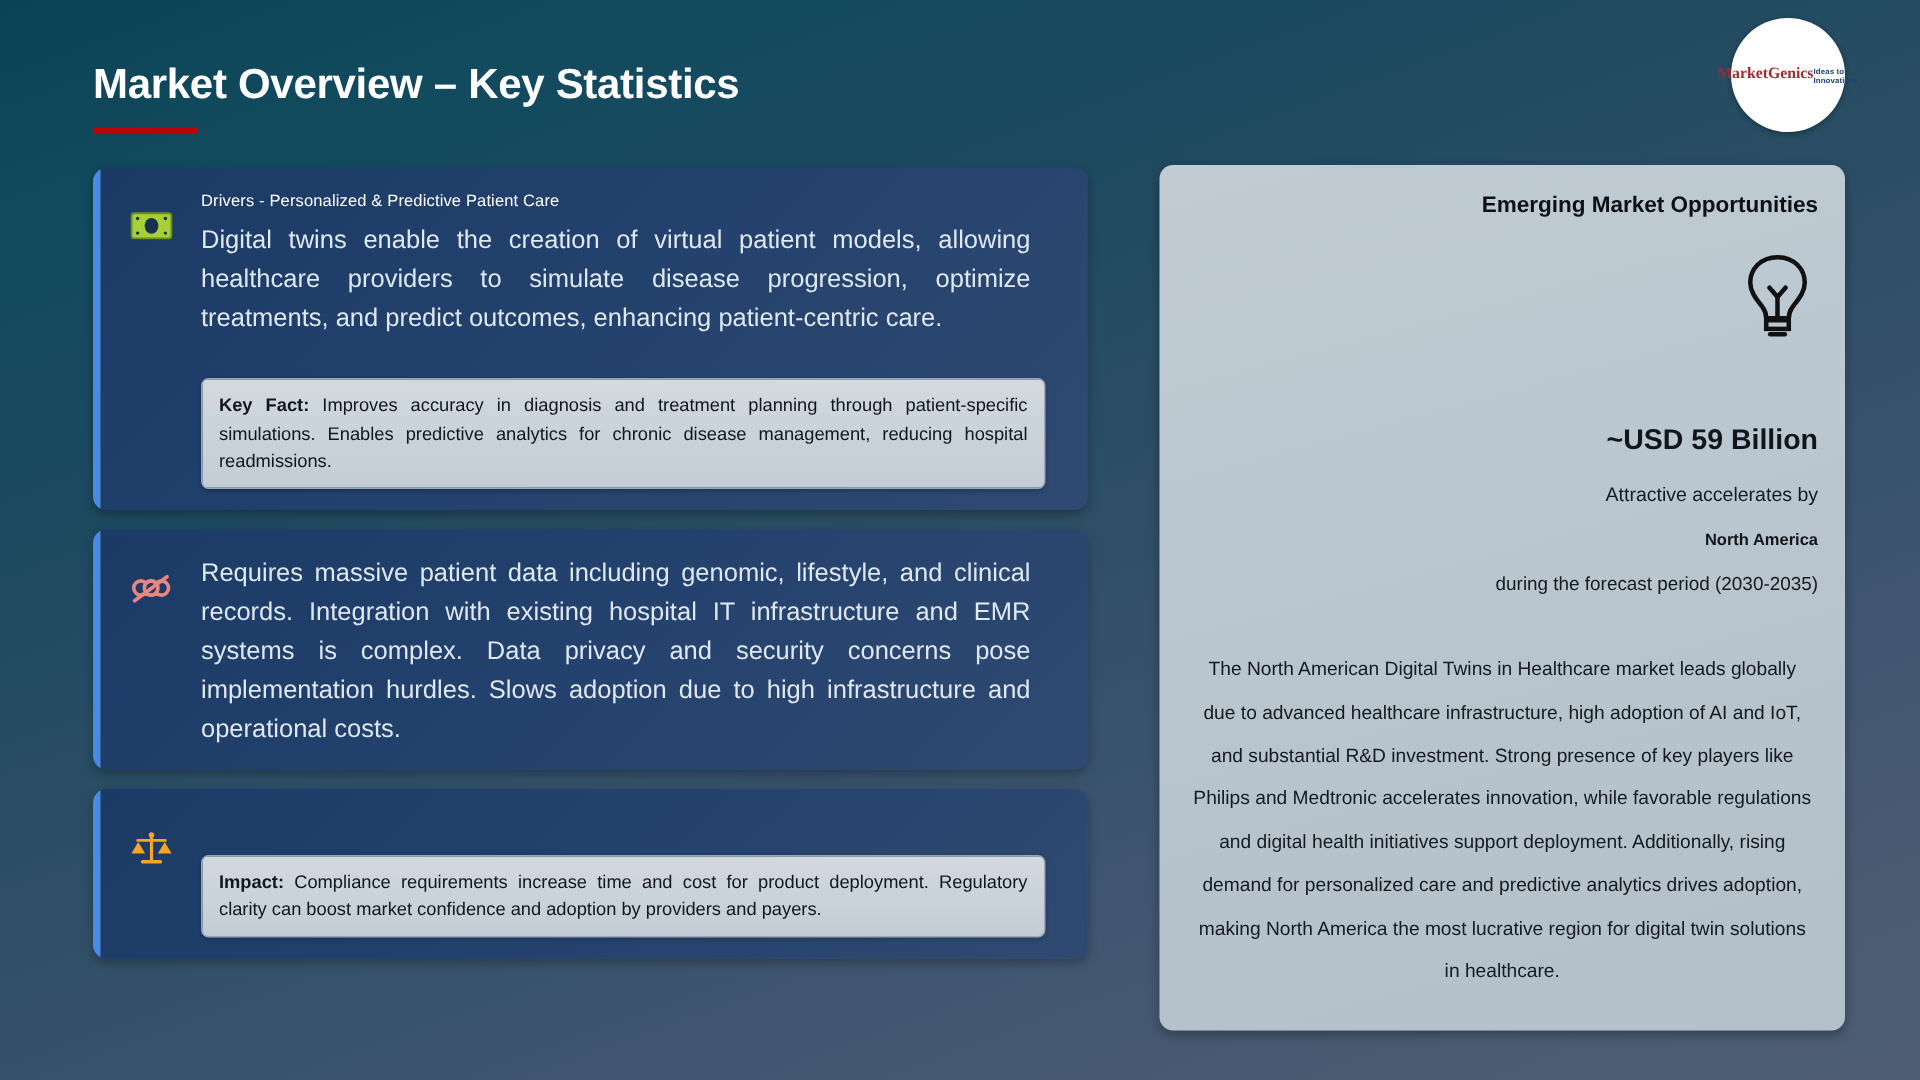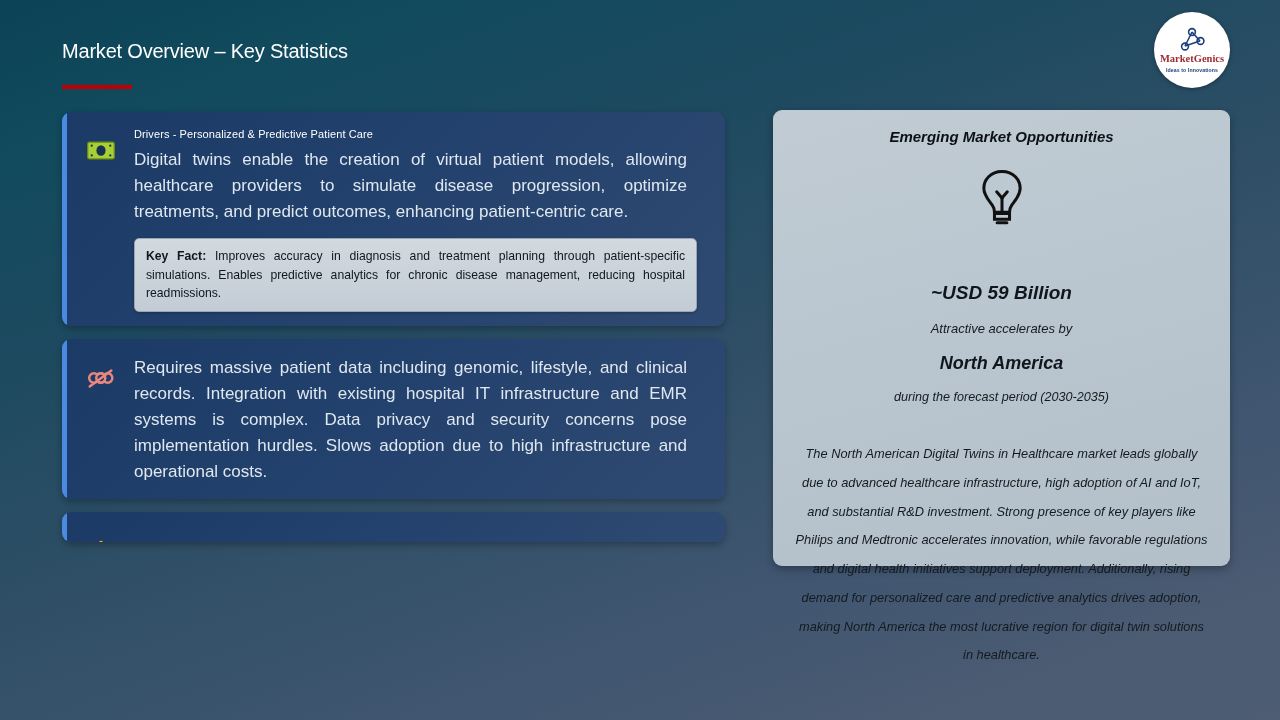--- a/index.html
+++ b/index.html
@@ -10,41 +10,41 @@
   }
   body {
     background: linear-gradient(160deg, #0b4256 0%, #124a5e 14%, #1e4a60 32%, #2f4f66 52%, #3f5570 72%, #4a5b72 88%, #4e5d74 100%);
     position: relative;
   }
 
   
   .page-title {
     position: absolute;
     left: 62px; top: 40px;
-    font-size: 20px;
-    font-weight: normal;
+    font-size: 28px;
+    font-weight: bold;
     color: #ffffff;
     letter-spacing: -0.2px;
   }
   .title-rule {
     position: absolute;
     left: 62px; top: 85px;
     width: 70px; height: 4px;
     background: #c00000;
   }
 
   
   .logo {
     position: absolute;
     right: 50px; top: 12px;
     width: 76px; height: 76px;
     border-radius: 50%;
     background: #ffffff;
     display: flex;
-    flex-direction: column;
+    flex-direction: row;
     align-items: center;
     justify-content: center;
     box-shadow: 0 1px 4px rgba(0,0,0,.35);
   }
   .logo-mark { width: 30px; height: 26px; margin-bottom: 1px; }
   .logo-name {
     font-family: "Liberation Serif", serif;
     font-size: 10.5px;
     font-weight: bold;
     color: #9e2b32;
@@ -95,47 +95,46 @@
     letter-spacing: .1px;
   }
   .card-body {
     font-size: 17px;
     line-height: 1.52;
     color: #dfe7ef;
     text-align: justify;
     padding-right: 18px;
   }
   .note-box {
-    margin-top: 14px;
+    margin-top: 28px;
     margin-right: 8px;
     background: linear-gradient(180deg, #d2d9df 0%, #c3ccd5 100%);
     border: 1px solid #9aa7b3;
     border-radius: 5px;
     padding: 8px 11px 9px 11px;
     font-size: 12.2px;
     line-height: 1.5;
     color: #10171e;
     text-align: justify;
     box-shadow: 0 1px 3px rgba(0,0,0,.25);
   }
   .note-label { font-weight: bold; }
 
   
   .panel {
     position: absolute;
     left: 773px; top: 110px;
-    width: 457px; height: 456px;
+    width: 457px; height: 577px;
     background: linear-gradient(165deg, #c0cbd3 0%, #bcc8d1 35%, #b7c3cc 70%, #b3bfc9 100%);
     border-radius: 9px;
     box-shadow: 0 3px 8px rgba(0,0,0,.3);
     padding: 14px 18px 16px 18px;
     display: flex;
     flex-direction: column;
-    align-items: center;
-    font-style: italic;
+    align-items: flex-end;
   }
   .panel-title {
     font-size: 15px;
     font-weight: bold;
     color: #0d1116;
     margin-top: 4px;
   }
   .bulb-wrap { margin-top: 22px; }
   .panel-value {
     margin-top: 49px;
@@ -143,21 +142,21 @@
     font-weight: bold;
     color: #10161c;
   }
   .panel-sub {
     margin-top: 17px;
     font-size: 13px;
     color: #141a20;
   }
   .panel-region {
     margin-top: 17px;
-    font-size: 18px;
+    font-size: 11px;
     font-weight: bold;
     color: #10161c;
   }
   .panel-period {
     margin-top: 16px;
     font-size: 12.6px;
     color: #141a20;
   }
   .panel-desc {
     margin-top: 36px;
@@ -226,20 +225,23 @@
         <g fill="#f5a623">
           <rect x="15.8" y="7" width="2.4" height="20" rx="1"></rect>
           <rect x="9" y="26.5" width="16" height="2.6" rx="1.2"></rect>
           <rect x="5.5" y="10.5" width="23" height="2.2" rx="1"></rect>
           <circle cx="17" cy="7.6" r="2.1"></circle>
           <path d="M7 12.8 L1.8 21.5 H12.2 Z"></path>
           <path d="M27 12.8 L21.8 21.5 H32.2 Z"></path>
         </g>
       </svg>
     </span>
+    <div class="note-box">
+      <span class="note-label">Impact:</span><span> Compliance requirements increase time and cost for product deployment. Regulatory clarity can boost market confidence and adoption by providers and payers.</span>
+    </div>
   </div>
 
 </div>
 
 <div class="panel">
   <div class="panel-title">Emerging Market Opportunities</div>
   <div class="bulb-wrap">
     <svg viewBox="0 0 60 70" width="54" height="62">
       <g fill="none" stroke="#111111" stroke-width="3.4" stroke-linecap="round" stroke-linejoin="round">
         <path d="M30 5 C17 5 9.5 14.5 9.5 24 C9.5 32 15 37.5 19 43 C21 45.8 21.5 48 21.5 51 L38.5 51 C38.5 48 39 45.8 41 43 C45 37.5 50.5 32 50.5 24 C50.5 14.5 43 5 30 5 Z"></path>

